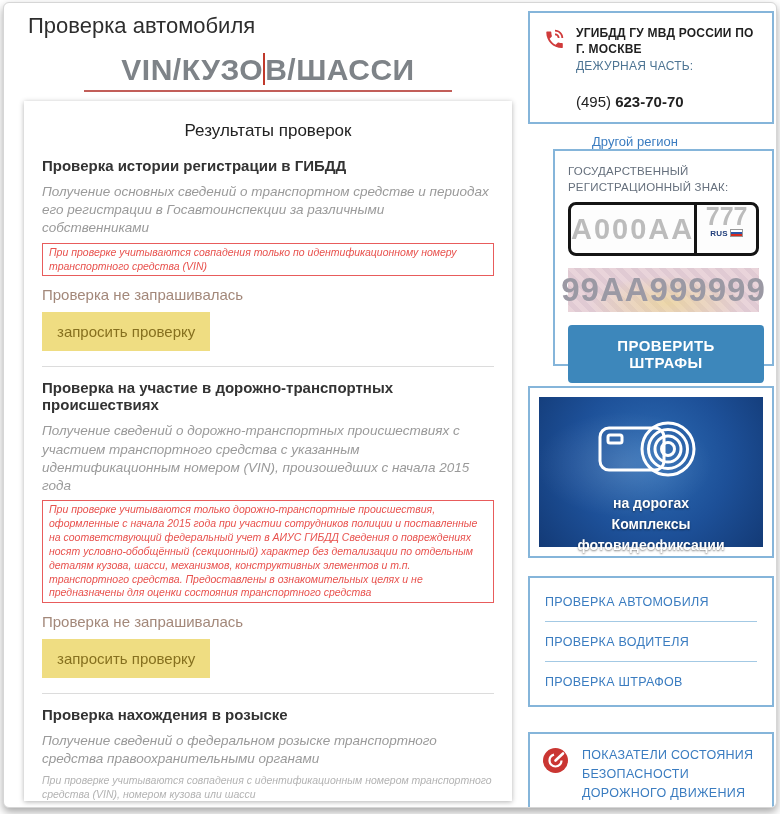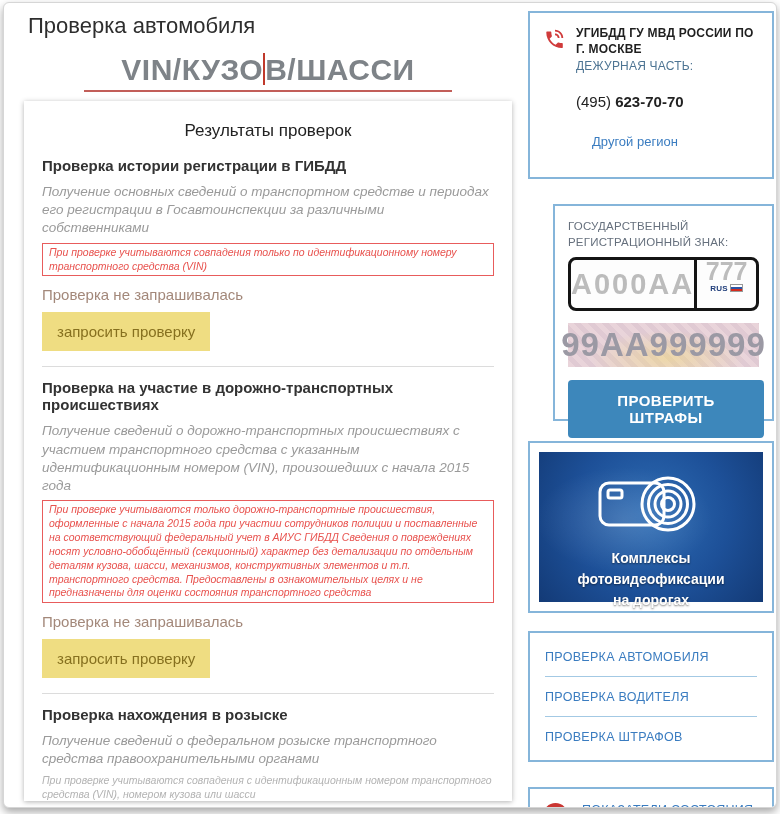--- a/index.html
+++ b/index.html
@@ -38,21 +38,21 @@
   .sec-status { color:#a3887a; font-size:15px; margin:10px 0 6px; }
   .sec-action {
     display:inline-block; background:#efdd82; color:#86701f;
     font-size:15px; padding:11px 15px; margin:3px 0 15px; cursor:pointer;
   }
   .divider { border-top:1px solid #dcdcdc; }
   
   .right-col { position:absolute; left:524px; top:8px; width:246px; }
   .side-box { border:2px solid #85b5da; background:#fff; }
   
-  .box-contact { height:168px; padding:13px 14px; display:flex; gap:10px; }
+  .box-contact { height:113px; padding:13px 14px; display:flex; gap:10px; }
   .phone-icon { flex:0 0 22px; margin-top:1px; }
   .contact-org { font-size:12px; font-weight:bold; color:#1f1f1f; line-height:1.3; letter-spacing:.2px; }
   .contact-duty { font-size:12px; color:#4d7493; margin-top:2px; letter-spacing:.2px; }
   .contact-phone { font-size:15px; color:#222; margin-top:20px; }
   .contact-phone b { font-weight:bold; }
   .contact-region { display:inline-block; font-size:13px; color:#3a7cc0; margin-top:24px; text-decoration:none; cursor:pointer;margin-left:16px; }
   
   .box-fines { margin-top:25px; height:217px; padding:13px 13px;margin-left:25px; }
   .side-label { font-size:11.5px; color:#66707d; line-height:1.35; letter-spacing:.2px; }
   .plate { margin:7px 0 12px; border:3px solid #141414; border-radius:8px; height:54px; display:flex; background:#fdfdfd; overflow:hidden; cursor:text; }
@@ -188,22 +188,22 @@
               <rect x="12" y="23" width="64" height="42" rx="9"></rect>
               <rect x="20" y="30" width="14" height="8" rx="2"></rect>
               <circle cx="80" cy="44" r="26"></circle>
               <circle cx="80" cy="44" r="19.5"></circle>
               <circle cx="80" cy="44" r="13"></circle>
               <circle cx="80" cy="44" r="6.5"></circle>
             </g>
           </svg>
         </span>
         <div class="banner-text">
+          <div>на дорогах</div>
           <div>Комплексы фотовидеофиксации</div>
-          <div>на дорогах</div>
         </div>
       </div>
     </div>
 
     <div class="side-box box-links">
       <a class="side-link">ПРОВЕРКА АВТОМОБИЛЯ</a>
       <a class="side-link">ПРОВЕРКА ВОДИТЕЛЯ</a>
       <a class="side-link">ПРОВЕРКА ШТРАФОВ</a>
     </div>
 

